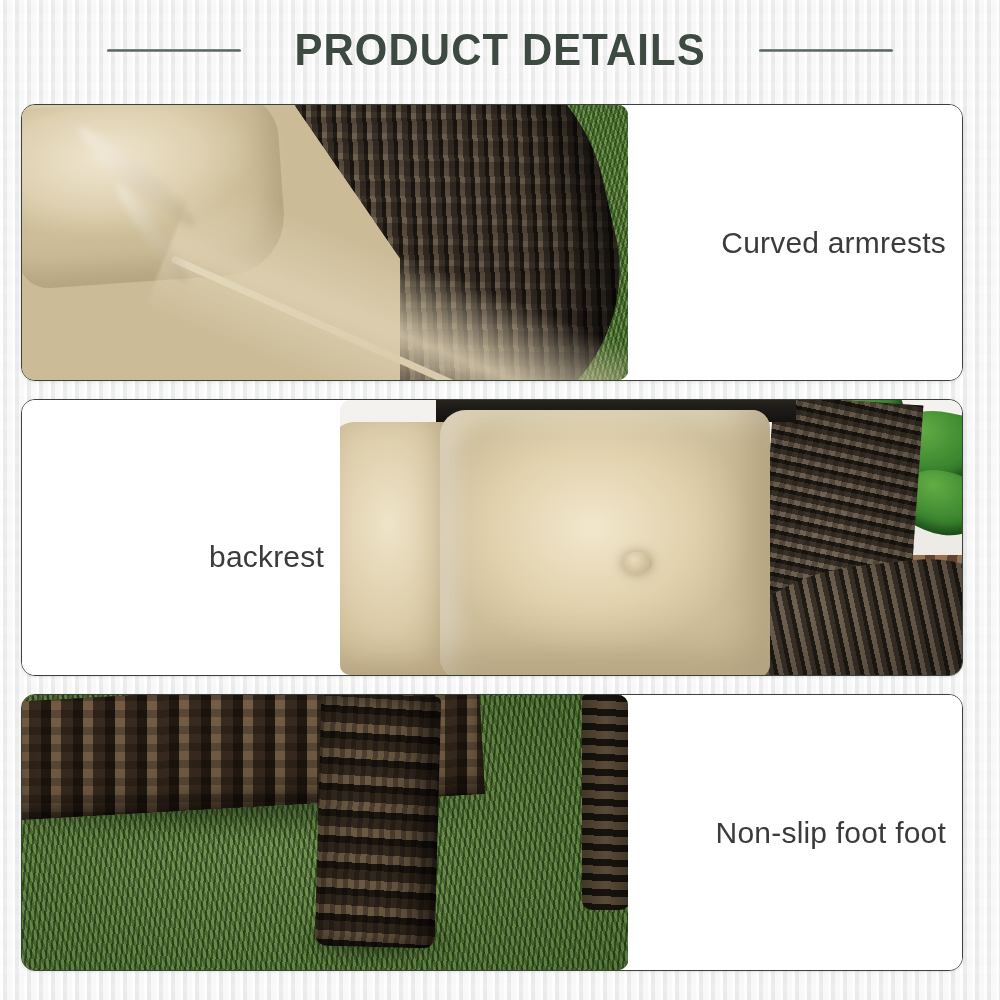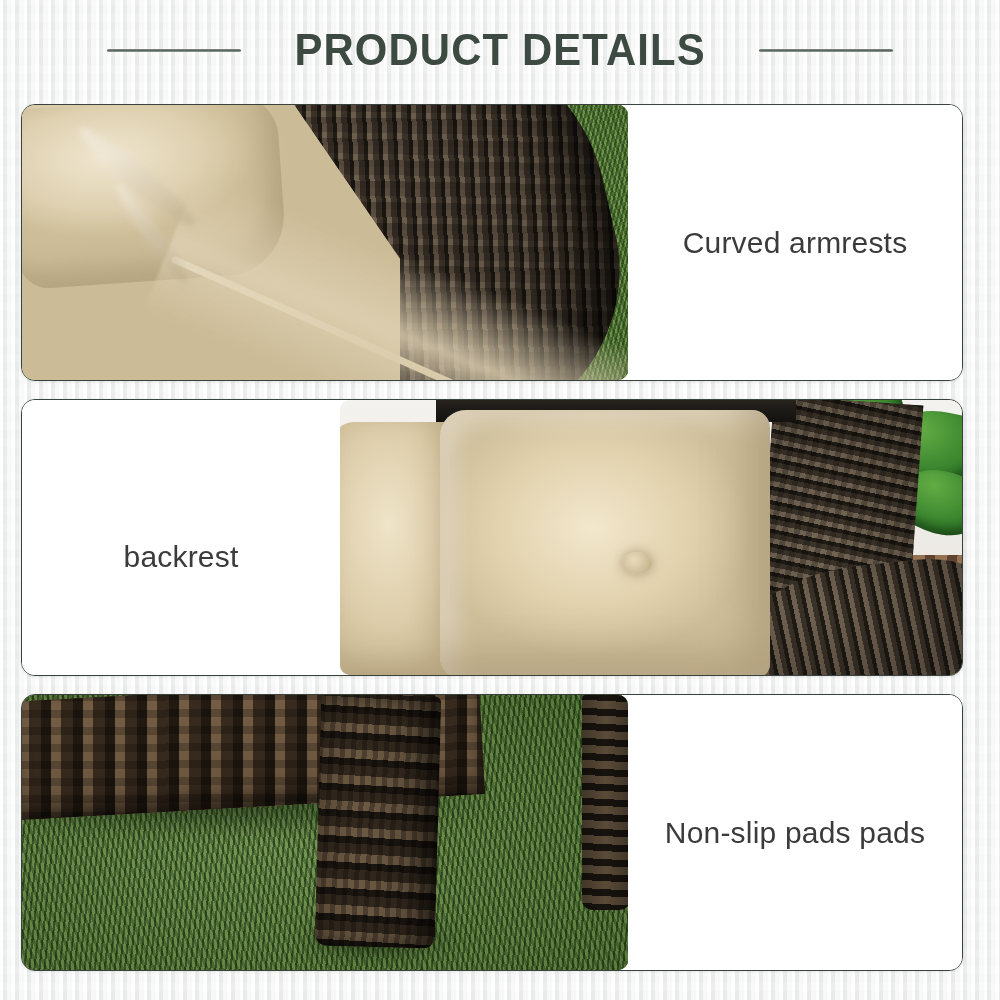--- a/index.html
+++ b/index.html
@@ -76,21 +76,21 @@
   .photo {
     position: relative;
     height: 100%;
     overflow: hidden;
     flex: none;
   }
   .caption-area {
     flex: 1;
     display: flex;
     align-items: center;
-    justify-content: center;
+    justify-content: flex-end;
     background: #ffffff;
     padding: 0 16px;
   }
   .caption-text {
     font-family: "Liberation Sans", sans-serif;
     font-size: 30px;
     font-weight: 500;
     color: #3b3b3b;
     text-align: center;
     line-height: 1.26;
@@ -431,17 +431,17 @@
   <div class="panel" id="panel-3">
     <div class="photo left-photo" id="photo-3">
       <div class="p3-grass"></div>
       <div class="p3-shadow"></div>
       <div class="p3-frame"></div>
       <div class="p3-foot-shadow"></div>
       <div class="p3-leg"></div>
       <div class="p3-leg-small"></div>
     </div>
     <div class="caption-area">
-      <div class="caption-text">Non-slip pads pads</div>
+      <div class="caption-text">Non-slip foot foot</div>
     </div>
   </div>
 
 </div>
 
 </body></html>

